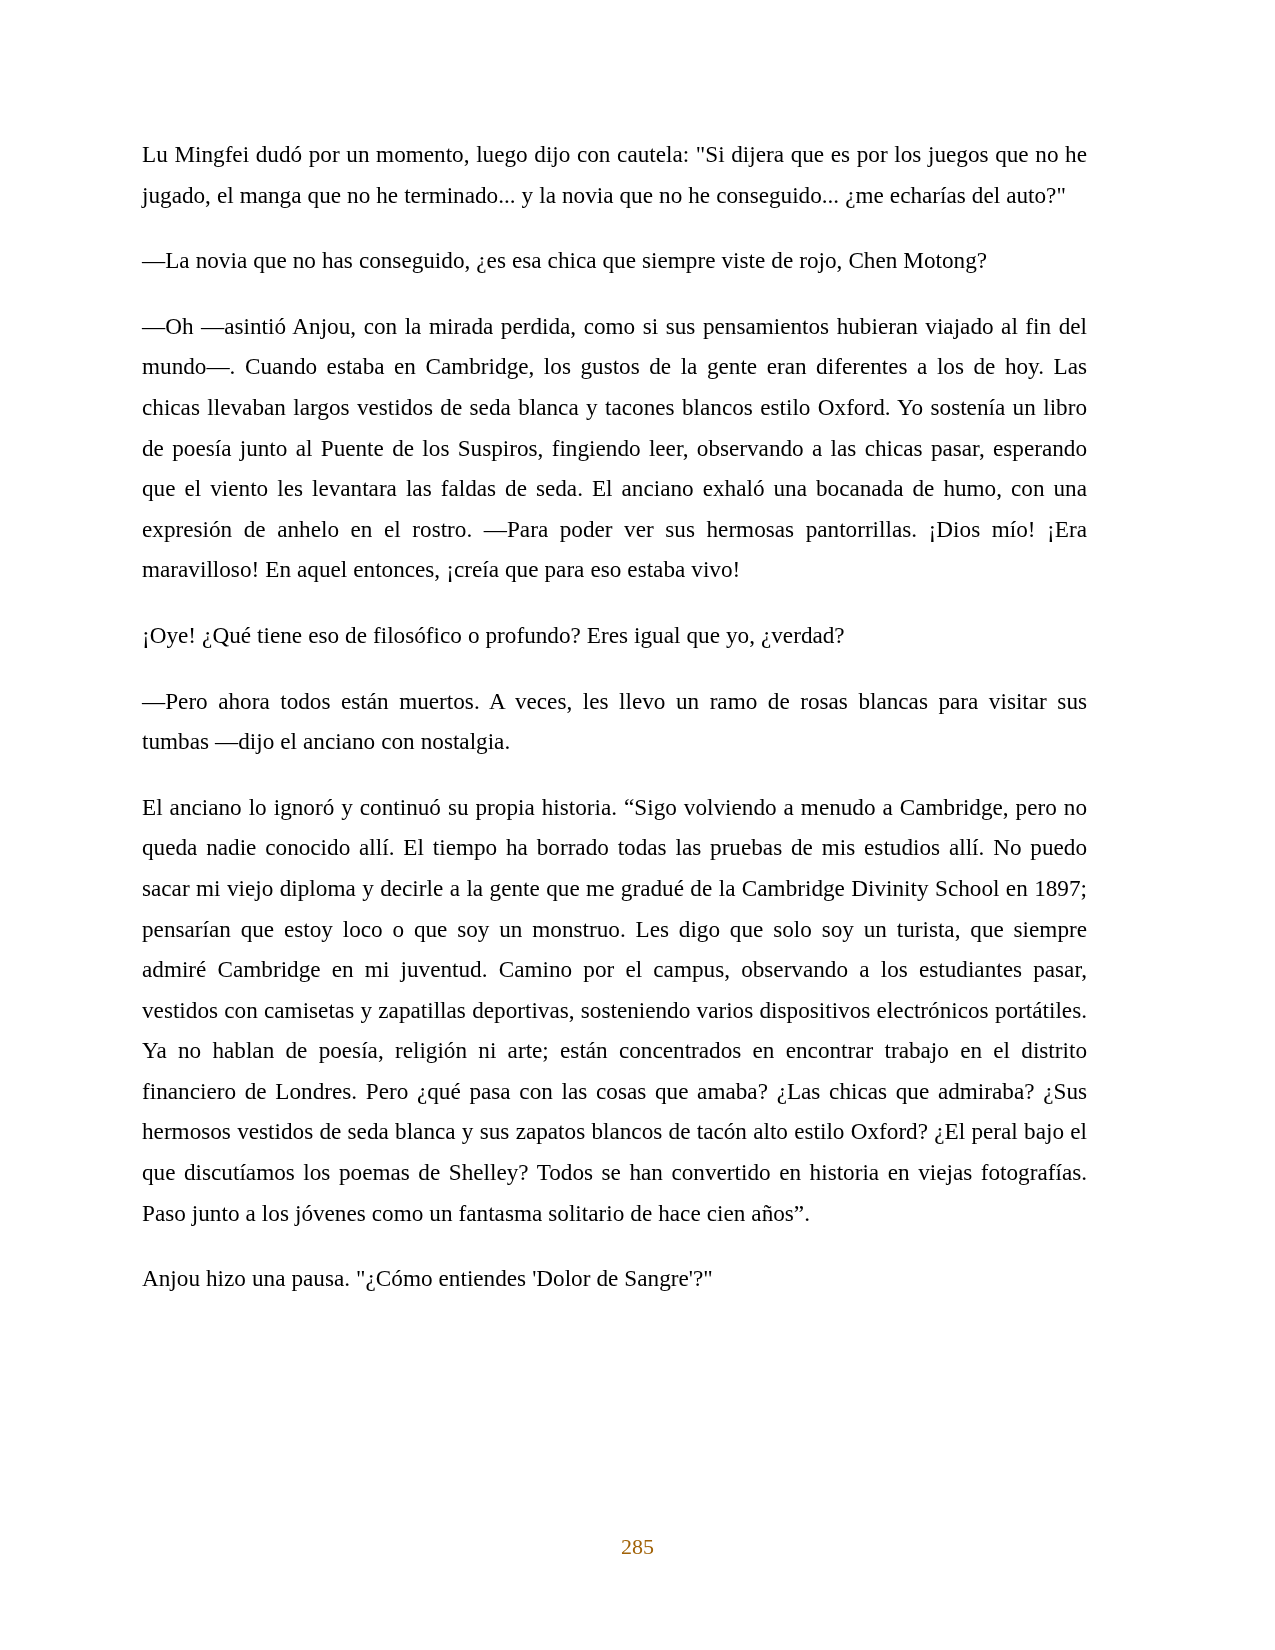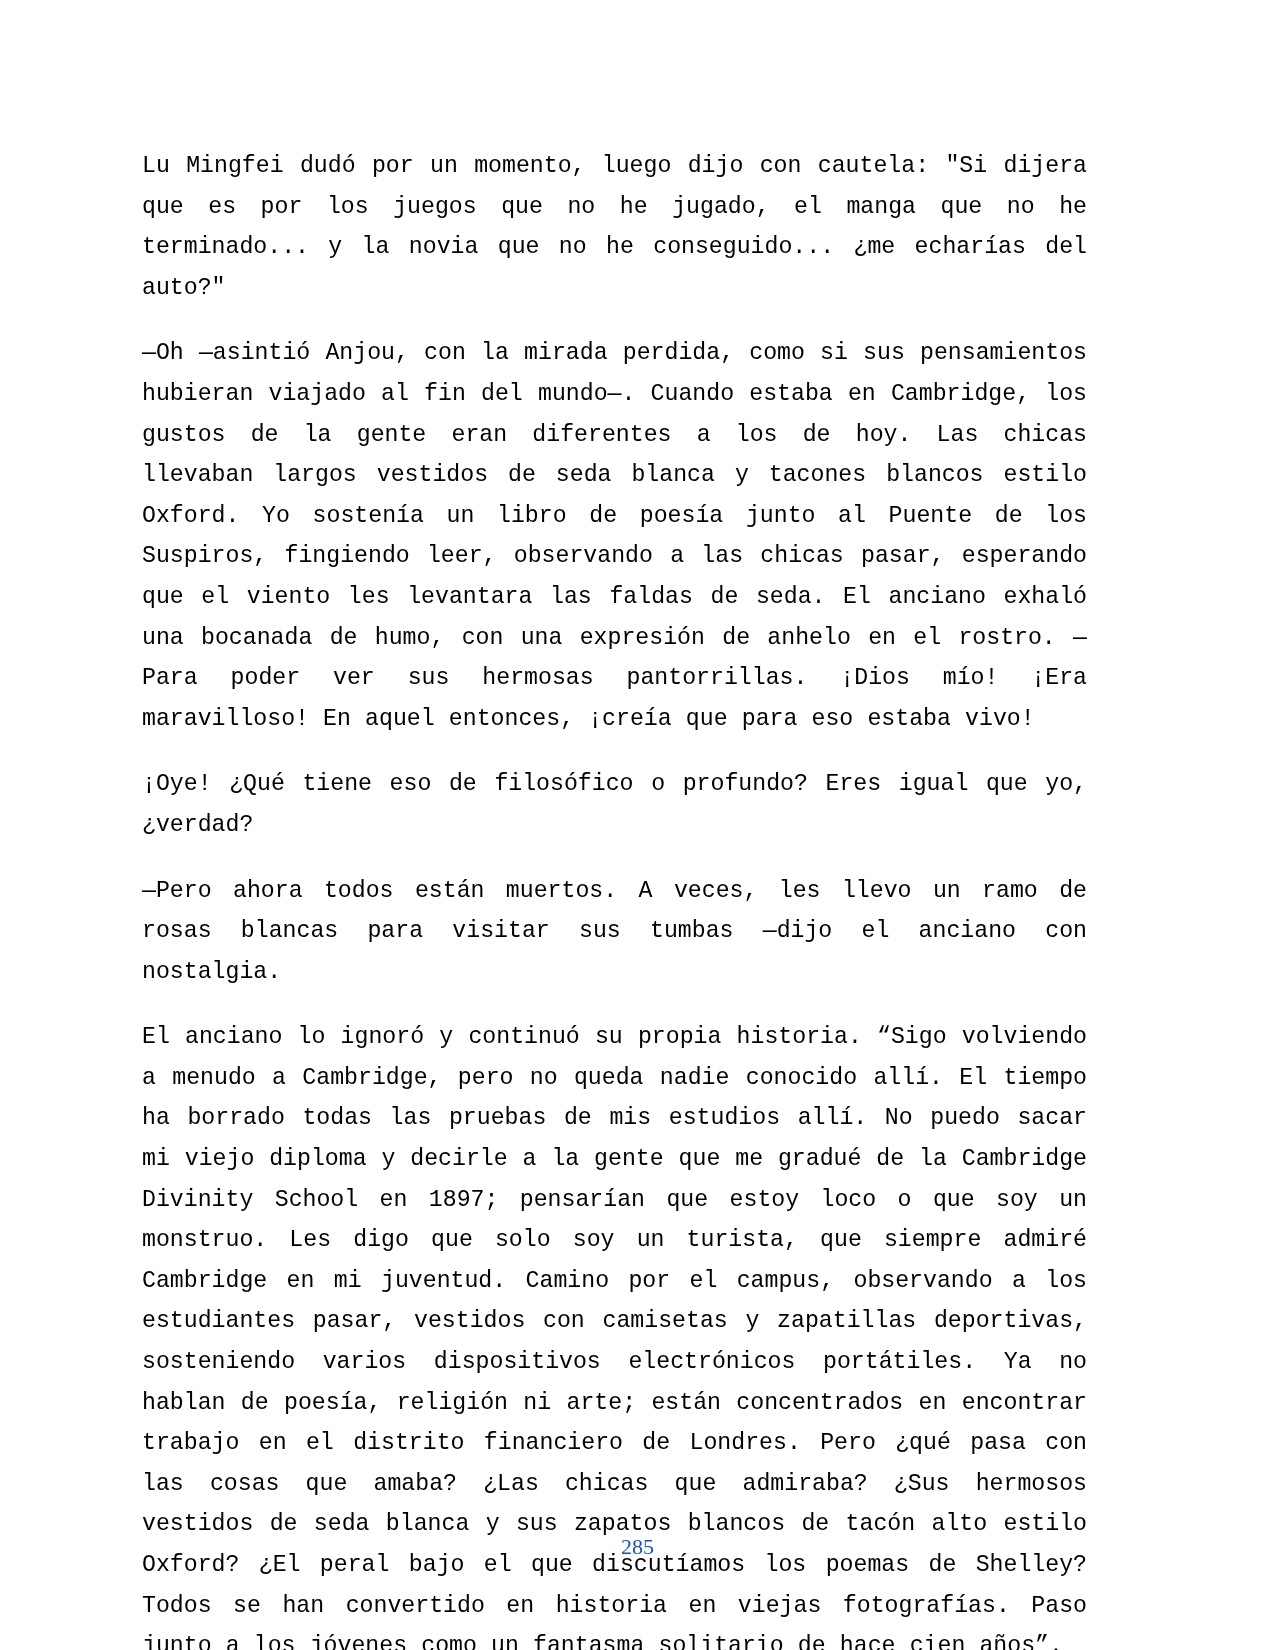--- a/index.html
+++ b/index.html
@@ -17,53 +17,54 @@
     box-sizing: border-box;
     overflow: hidden;
   }
   .text-column {
     position: absolute;
     left: 142px;
     top: 134px;
     width: 945px;
   }
   .para {
-    font-family: Liberation Mono, monospace;
+    font-family: Liberation Serif, serif;
     font-size: 23.2px;
     line-height: 40.6px;
     color: #000000;
     text-align: justify;
     text-justify: inter-word;
-    margin: 12px 0 25px 0;
+    margin: 0 0 25px 0;
     hyphens: none;
     -webkit-hyphens: none;
     word-spacing: 0.01em;
   }
   .para:last-child {
     margin-bottom: 0;
   }
   .page-number {
     position: absolute;
     left: 0;
     right: 0;
     top: 1533px;
     text-align: center;
     font-family: "Liberation Serif", "DejaVu Serif", serif;
     font-size: 22px;
-    color: #1d4ed8;
+    color: #a16207;
     line-height: 28px;
   }
 </style>
 </head>
 <body>
 
 <div class="page">
 
   <div class="text-column">
     <p class="para">Lu Mingfei dudó por un momento, luego dijo con cautela: "Si dijera que es por los juegos que no he jugado, el manga que no he terminado... y la novia que no he conseguido... ¿me echarías del auto?"</p>
+    <p class="para">—La novia que no has conseguido, ¿es esa chica que siempre viste de rojo, Chen Motong?</p>
     <p class="para">—Oh —asintió Anjou, con la mirada perdida, como si sus pensamientos hubieran viajado al fin del mundo—. Cuando estaba en Cambridge, los gustos de la gente eran diferentes a los de hoy. Las chicas llevaban largos vestidos de seda blanca y tacones blancos estilo Oxford. Yo sostenía un libro de poesía junto al Puente de los Suspiros, fingiendo leer, observando a las chicas pasar, esperando que el viento les levantara las faldas de seda. El anciano exhaló una bocanada de humo, con una expresión de anhelo en el rostro. —Para poder ver sus hermosas pantorrillas. ¡Dios mío! ¡Era maravilloso! En aquel entonces, ¡creía que para eso estaba vivo!</p>
     <p class="para">¡Oye! ¿Qué tiene eso de filosófico o profundo? Eres igual que yo, ¿verdad?</p>
     <p class="para">—Pero ahora todos están muertos. A veces, les llevo un ramo de rosas blancas para visitar sus tumbas —dijo el anciano con nostalgia.</p>
     <p class="para">El anciano lo ignoró y continuó su propia historia. “Sigo volviendo a menudo a Cambridge, pero no queda nadie conocido allí. El tiempo ha borrado todas las pruebas de mis estudios allí. No puedo sacar mi viejo diploma y decirle a la gente que me gradué de la Cambridge Divinity School en 1897; pensarían que estoy loco o que soy un monstruo. Les digo que solo soy un turista, que siempre admiré Cambridge en mi juventud. Camino por el campus, observando a los estudiantes pasar, vestidos con camisetas y zapatillas deportivas, sosteniendo varios dispositivos electrónicos portátiles. Ya no hablan de poesía, religión ni arte; están concentrados en encontrar trabajo en el distrito financiero de Londres. Pero ¿qué pasa con las cosas que amaba? ¿Las chicas que admiraba? ¿Sus hermosos vestidos de seda blanca y sus zapatos blancos de tacón alto estilo Oxford? ¿El peral bajo el que discutíamos los poemas de Shelley? Todos se han convertido en historia en viejas fotografías. Paso junto a los jóvenes como un fantasma solitario de hace cien años”.</p>
     <p class="para">Anjou hizo una pausa. "¿Cómo entiendes 'Dolor de Sangre'?"</p>
   </div>
 
   <div class="page-number">285</div>
 
 </div>

